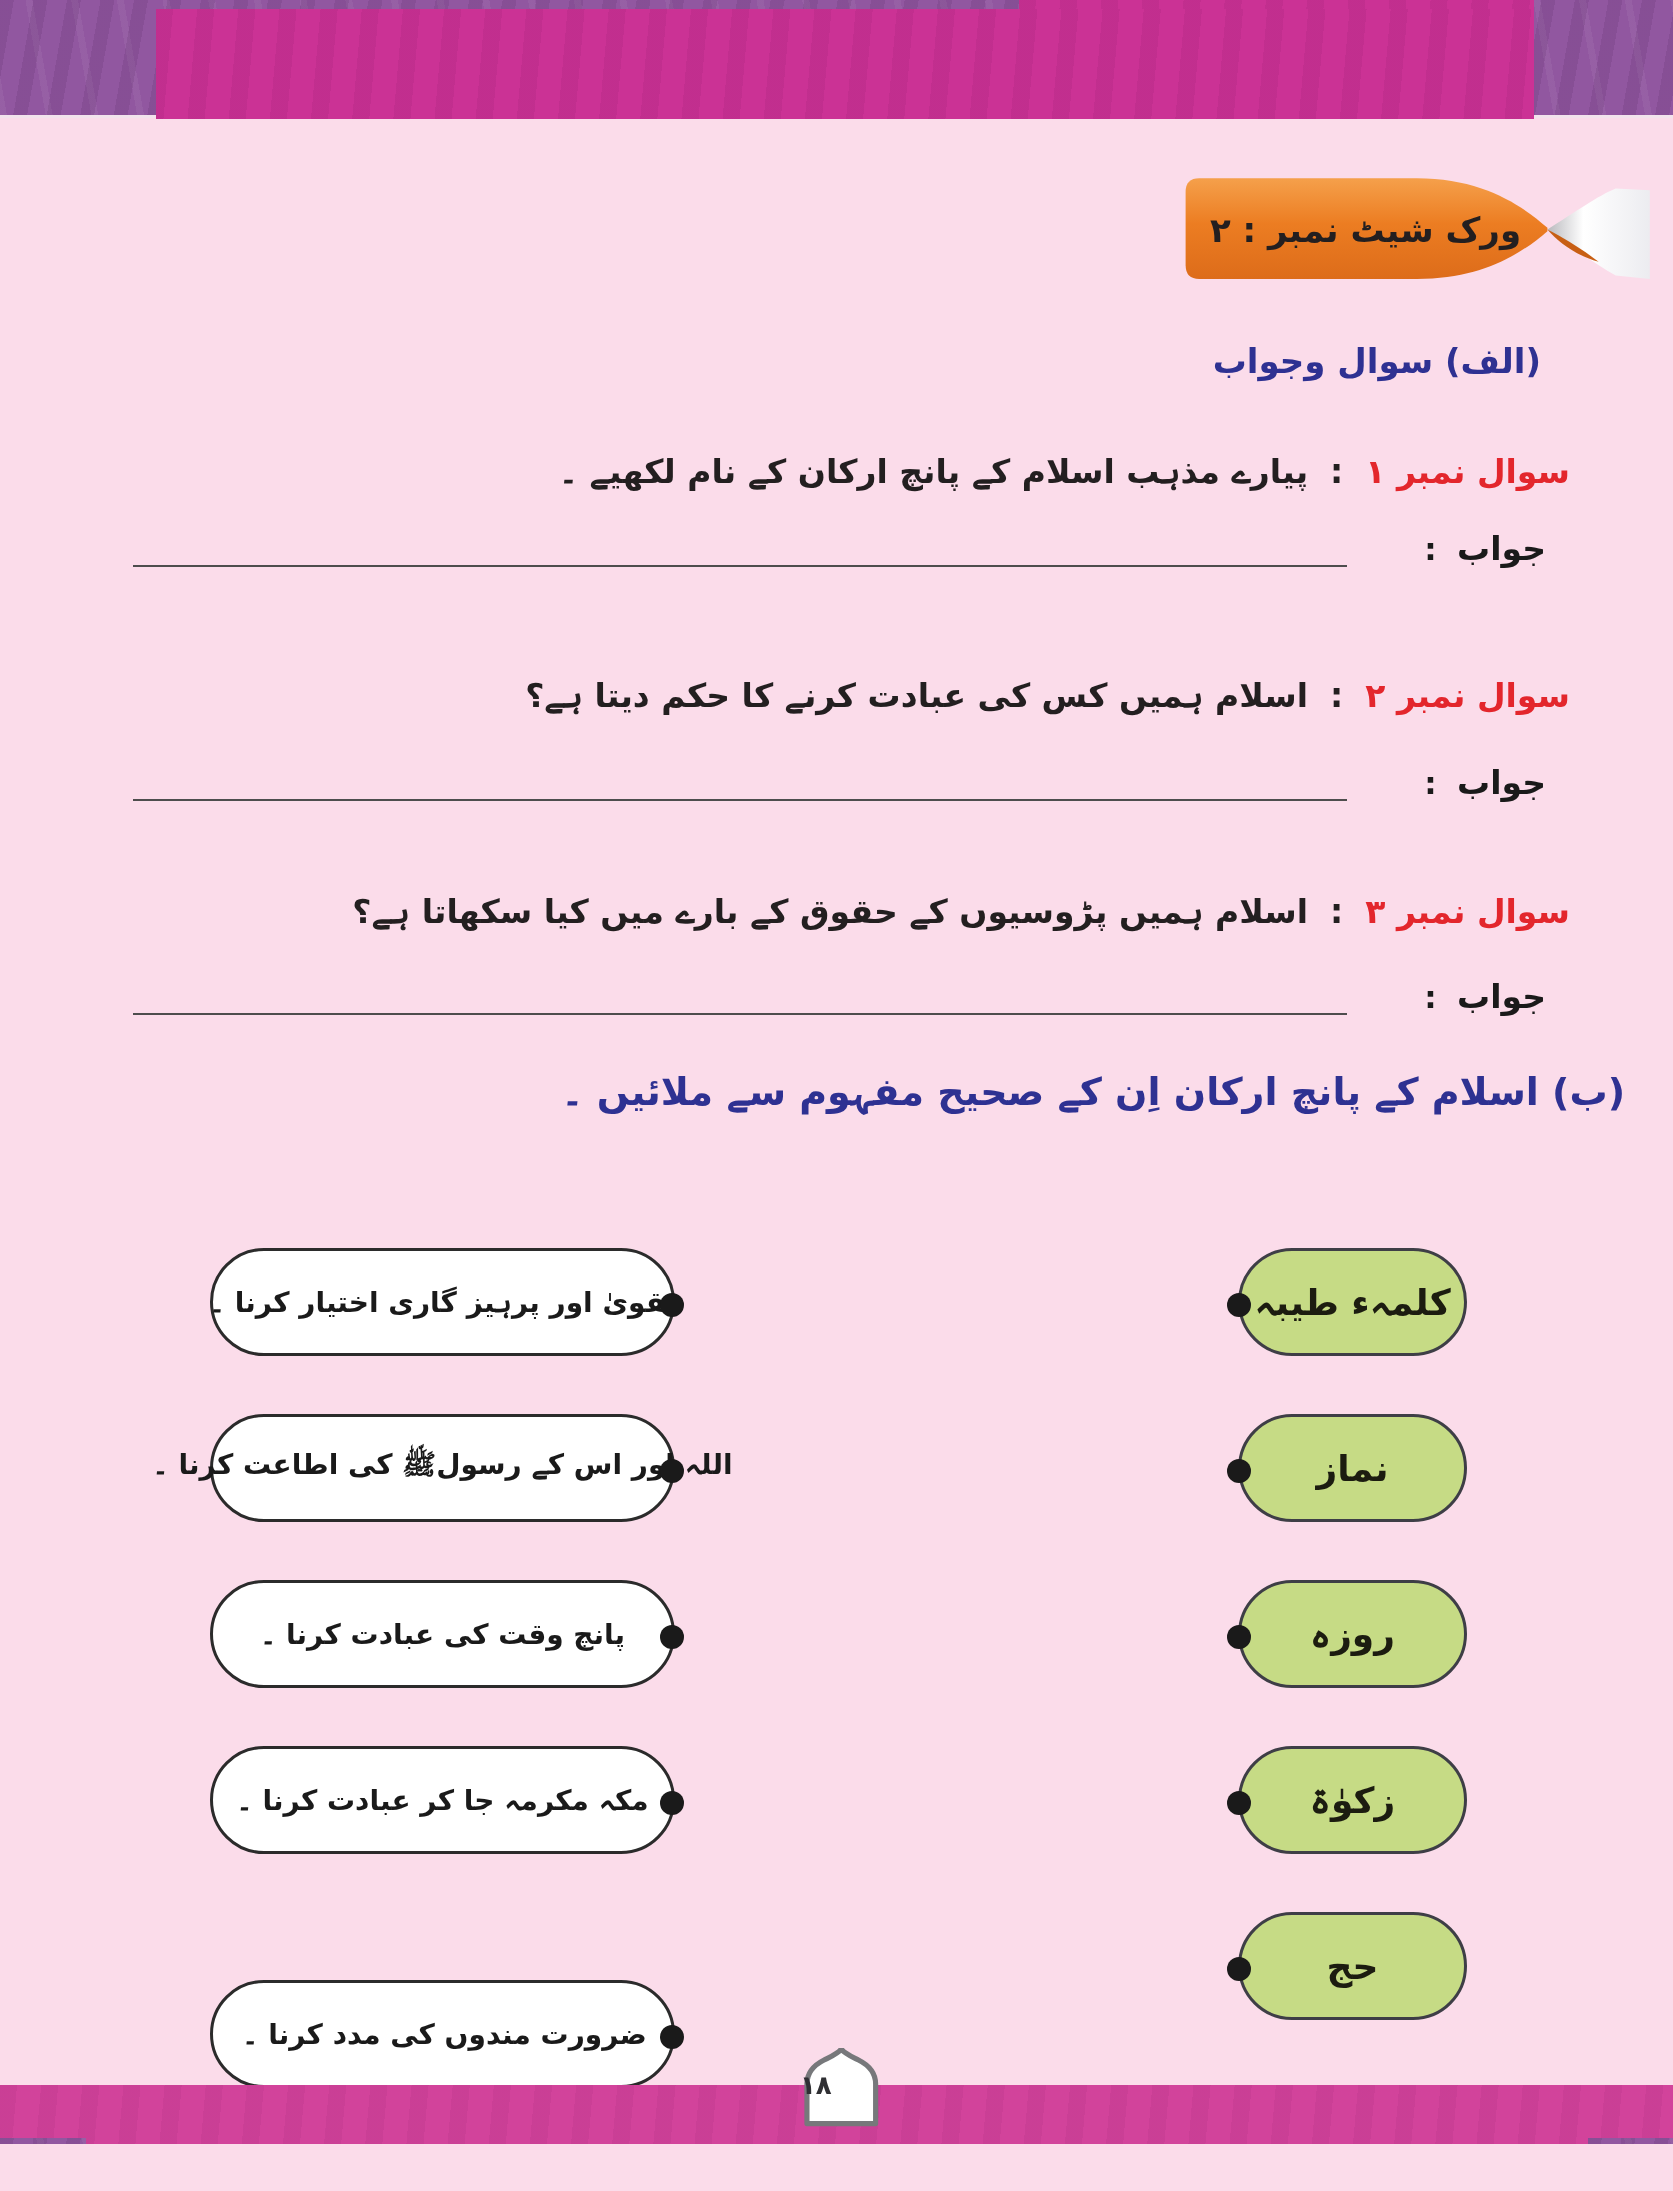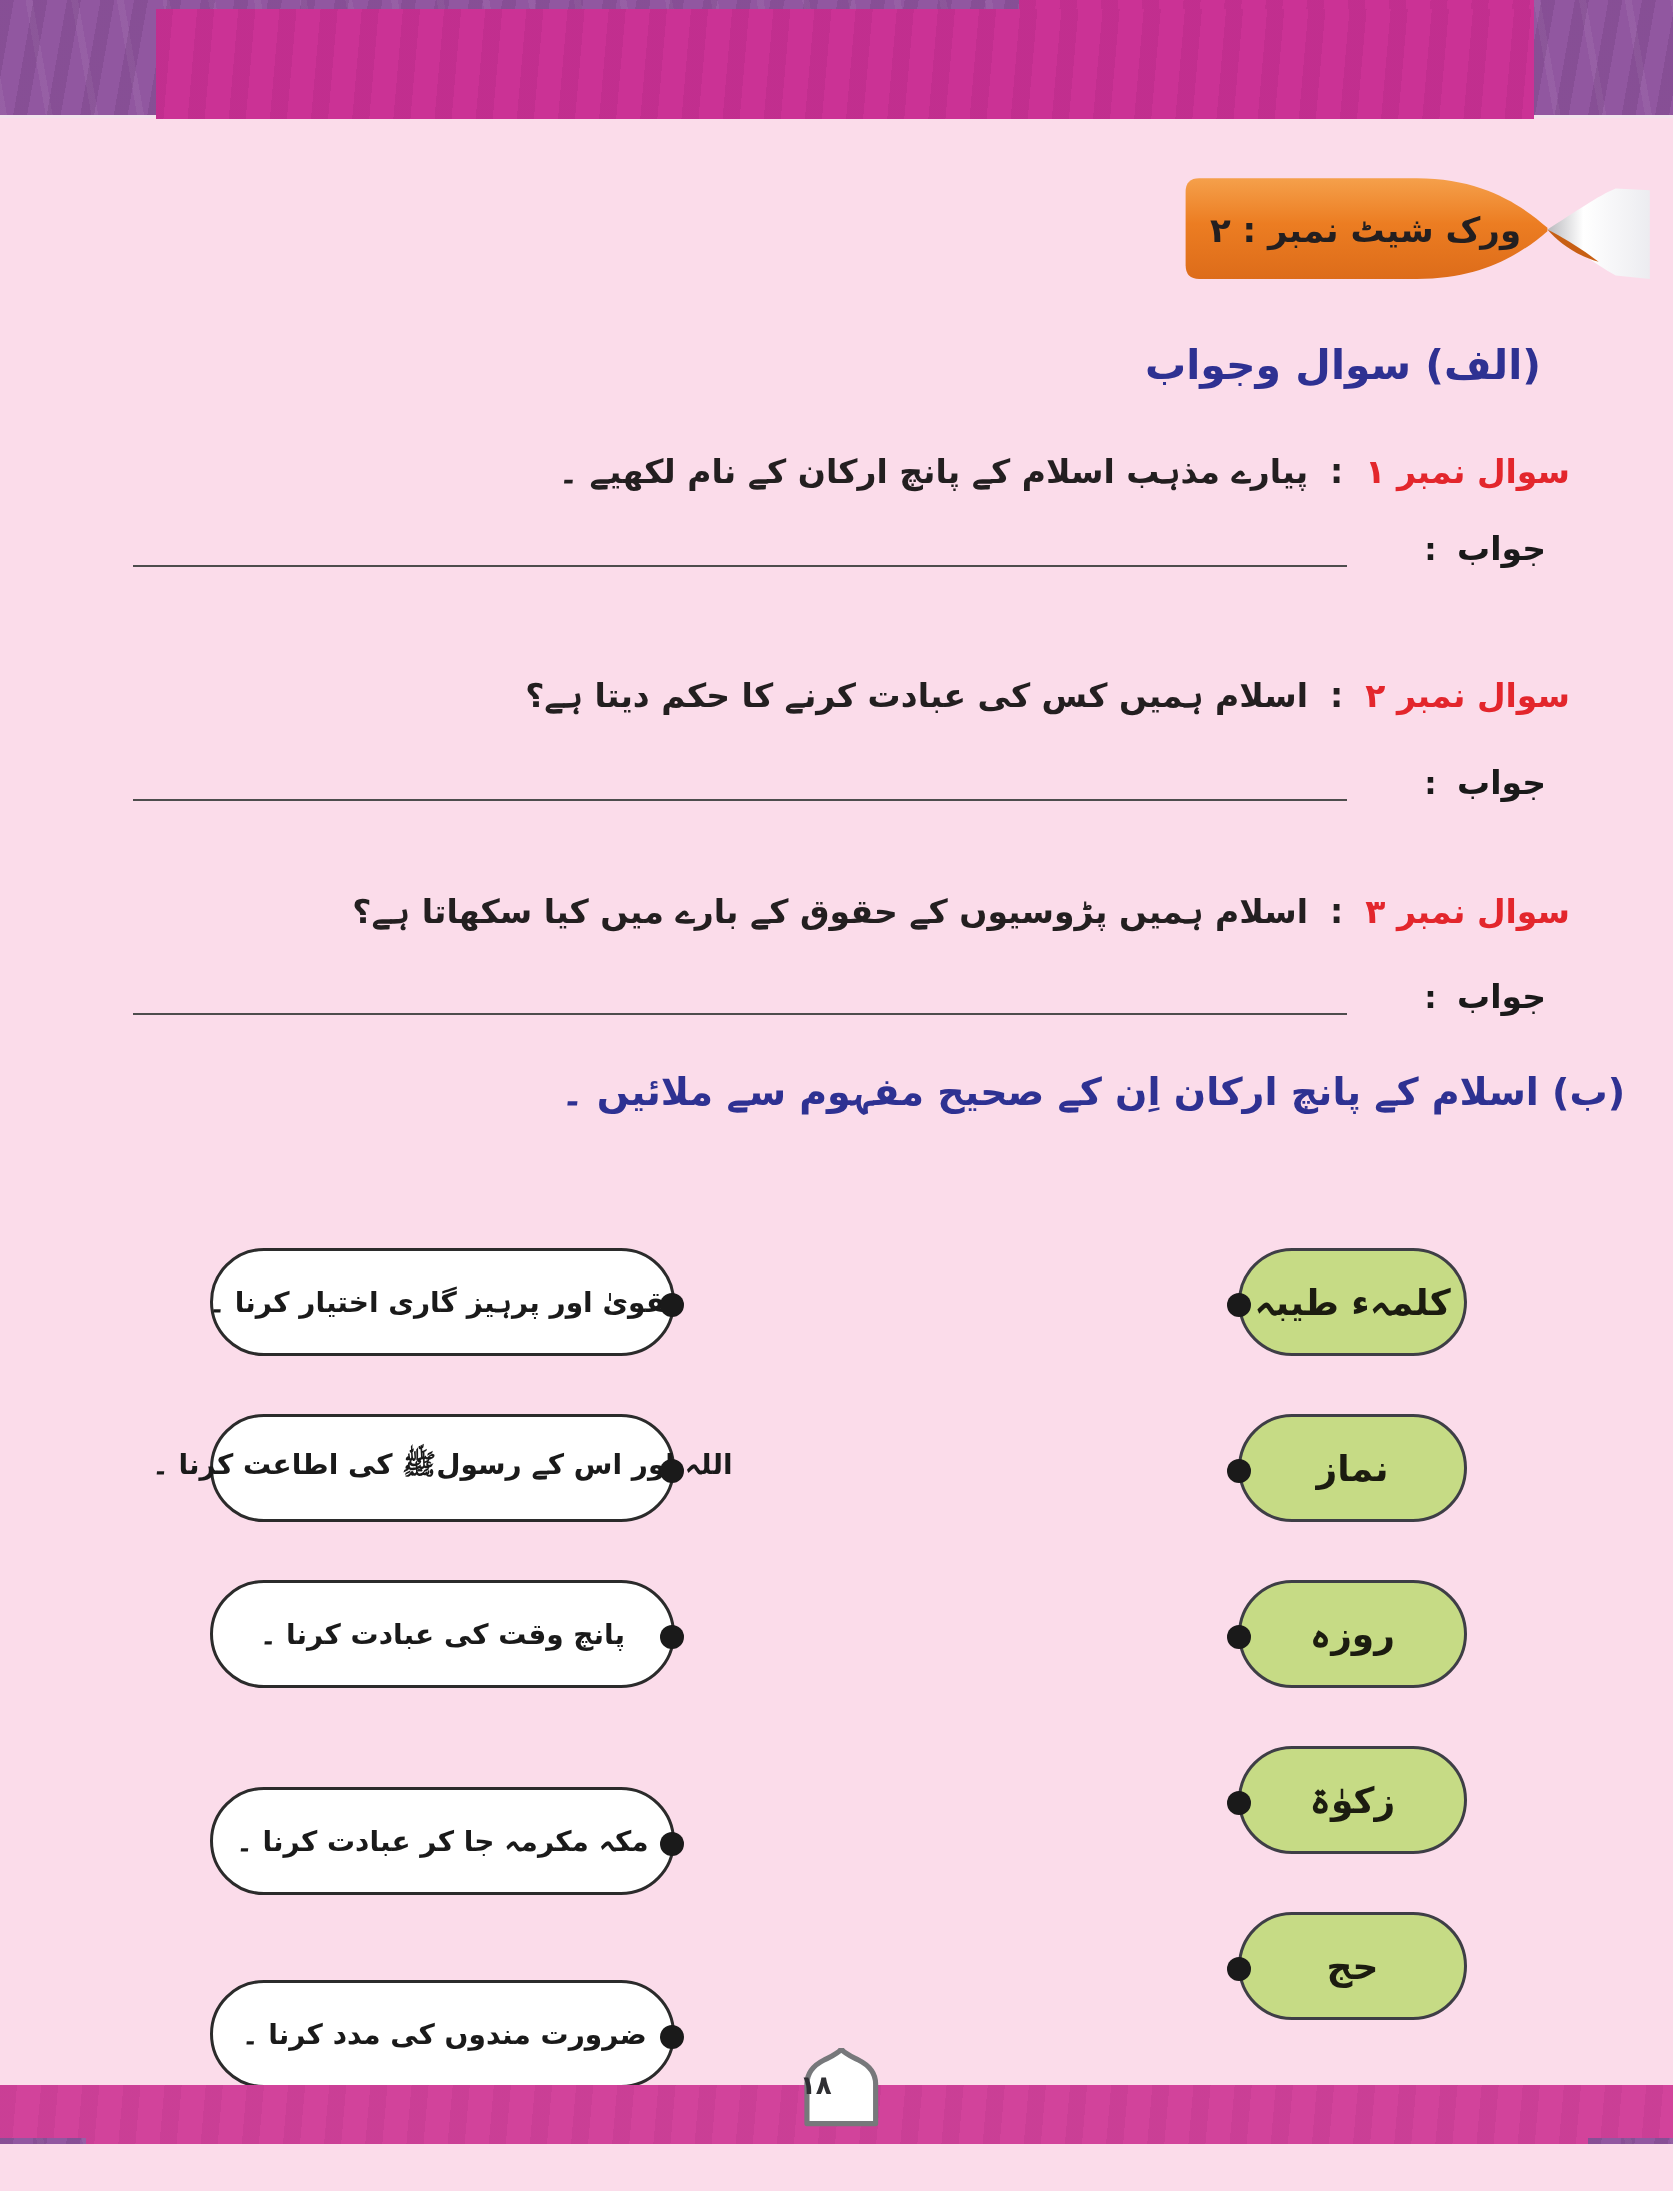--- a/index.html
+++ b/index.html
@@ -113,21 +113,21 @@
       <path d="M 438,72 C 470,52 498,32 518,24 L 558,26 L 558,130 L 518,126 C 492,112 466,90 438,72 Z" fill="url(#tailGrad)"></path>
 
       <path d="M 438,72 C 458,82 480,96 498,110 C 470,102 450,86 438,72 Z" fill="#c85f14"></path>
 
       <path d="M 30,12 L 285,12 C 362,12 408,44 438,70 L 438,74 C 408,100 362,130 285,130 L 30,130
                Q 14,130 14,114 L 14,28 Q 14,12 30,12 Z" fill="url(#orangeGrad)"></path>
     </svg>
     <div class="ribbon-text">ورک شیٹ نمبر : ۲</div>
   </div>
 
-  <div class="heading-navy" style="right:133px; top:341px; font-size:41px;">(الف)   سوال وجواب</div>
+  <div class="heading-navy" style="right:133px; top:341px; font-size:34px;">(الف)   سوال وجواب</div>
 
   <div class="q-row" style="top:452px;">
     <span class="q-label">سوال نمبر ۱</span>
     <span class="q-colon">:</span>
     <span class="q-text">پیارے مذہب اسلام کے پانچ ارکان کے نام لکھیے ۔</span>
   </div>
   <div class="ans-row" style="top:532px;">
     <span class="ans-label">جواب</span>
     <span class="ans-colon">:</span>
     <div class="ans-line"></div>
@@ -162,21 +162,21 @@
     <span class="dot dot-right"></span>
   </div>
   <div class="pill meaning-pill" style="top:1414px;">
     <span>اللہ اور اس کے رسولﷺ کی اطاعت کرنا ۔</span>
     <span class="dot dot-right"></span>
   </div>
   <div class="pill meaning-pill" style="top:1580px;">
     <span>پانچ وقت کی عبادت کرنا ۔</span>
     <span class="dot dot-right"></span>
   </div>
-  <div class="pill meaning-pill" style="top:1787px;text-align:right;">
+  <div class="pill meaning-pill" style="top:1746px;text-align:right;">
     <span>مکہ مکرمہ جا کر عبادت کرنا ۔</span>
     <span class="dot dot-right"></span>
   </div>
   <div class="pill meaning-pill" style="top:1980px;justify-content:flex-end;">
     <span>ضرورت مندوں کی مدد کرنا ۔</span>
     <span class="dot dot-right"></span>
   </div>
 
   <div class="pill pillar-pill" style="top:1414px;">
     <span>نماز</span>

